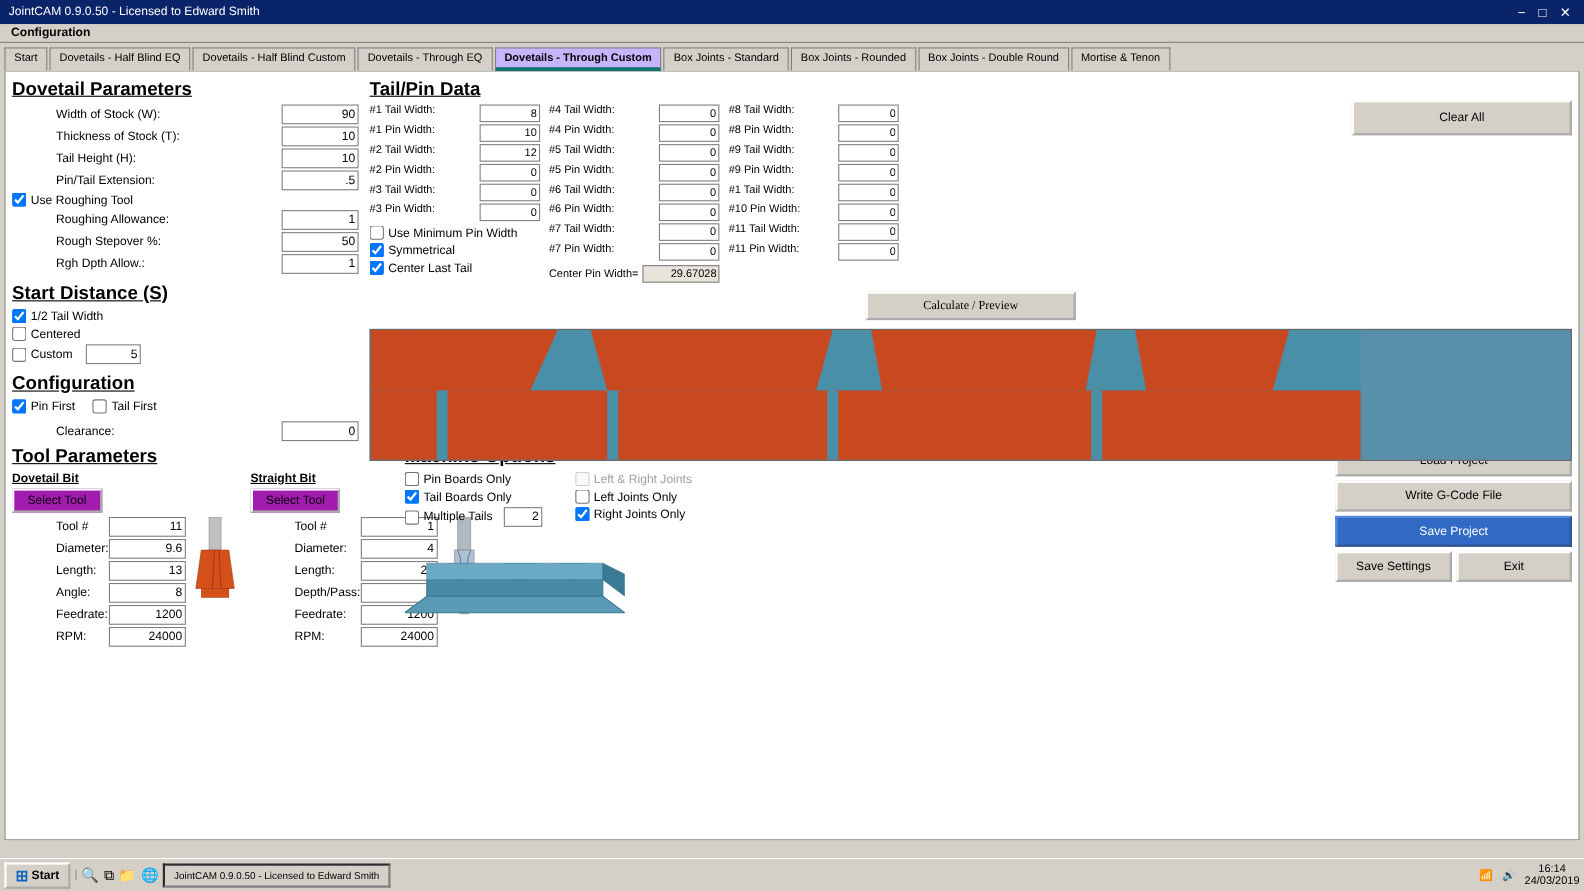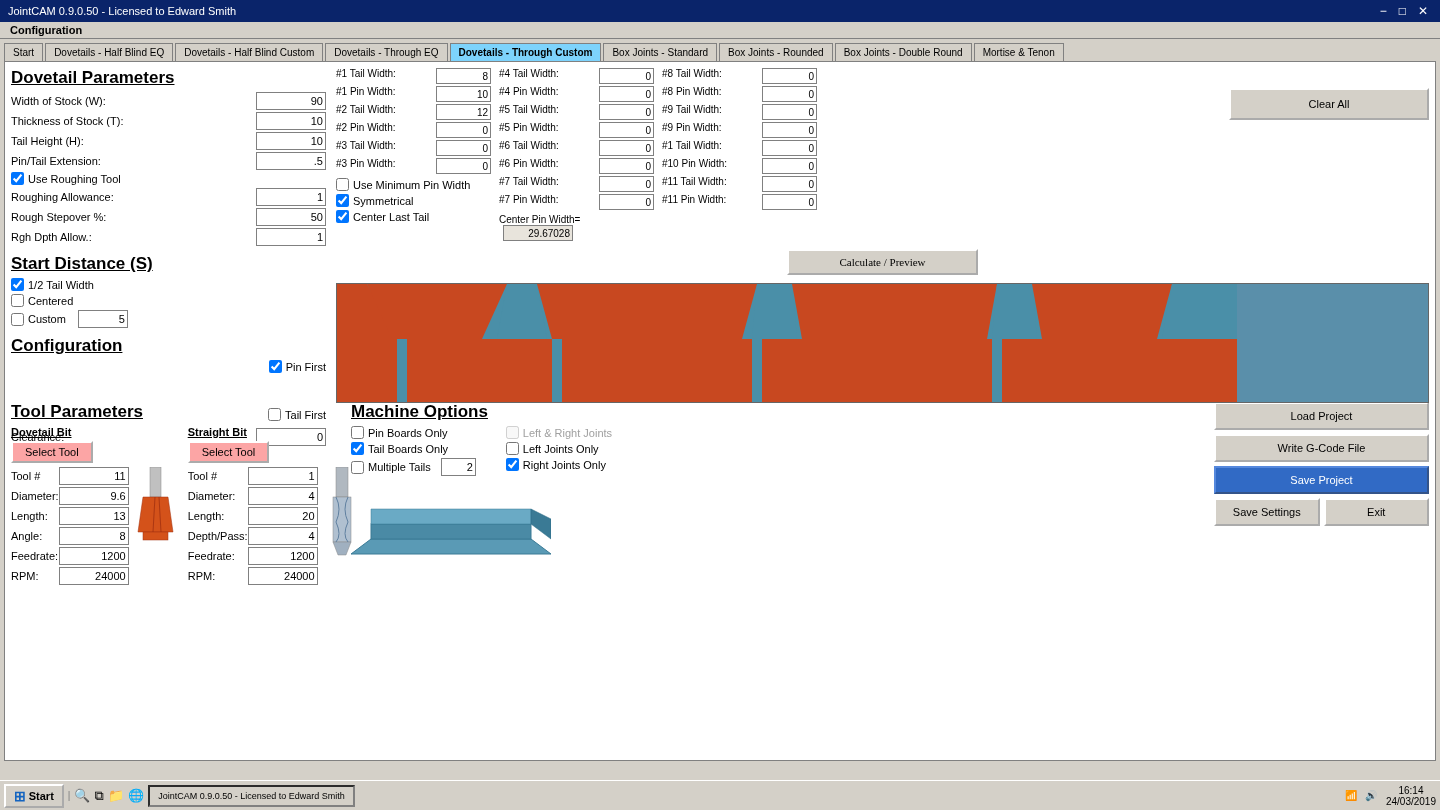--- a/index.html
+++ b/index.html
@@ -11,34 +11,34 @@
     .titlebar-controls { display: flex; gap: 4px; }
     .titlebar-btn { background: none; border: none; color: white; cursor: pointer; font-size: 12px; padding: 0 4px; }
     
     
     .menubar { background: #d4d0c8; padding: 2px 4px; border-bottom: 1px solid #808080; }
     .menubar span { font-weight: bold; font-size: 11px; cursor: pointer; padding: 2px 6px; }
     
     
     .tabs { display: flex; background: #d4d0c8; padding: 4px 4px 0; gap: 2px; flex-wrap: nowrap; overflow-x: auto; }
     .tab { padding: 3px 8px; background: #d4d0c8; border: 1px solid #808080; border-bottom: none; cursor: pointer; font-size: 10px; white-space: nowrap; }
-    .tab.active { background: #7dd3fc; border-bottom: 1px solid #0f766e; margin-bottom: -1px; z-index: 1; font-weight: bold; }
+    .tab.active { background: #c4b5fd; border-bottom: 4px solid #0f766e; margin-bottom: -1px; z-index: 1; font-weight: bold; }
     
     
     .main { background: white; border: 1px solid #808080; margin: 0 4px; padding: 6px; height: calc(100vh - 110px); overflow: hidden; }
     
     
     .section-title { text-decoration: underline; font-weight: bold; font-size: 17px; margin-bottom: 4px; cursor: default; }
     
     
     .top-section { display: flex; gap: 10px; height: 330px; }
     .left-panel { width: 315px; flex-shrink: 0; }
     
     
-    .form-row { display: flex; align-items: center; margin-bottom: 2px; }
+    .form-row { display: flex; align-items: center; margin-bottom: 2px; margin-left: 40px; }
     .form-label { font-size: 11px; flex: 1; }
     .form-input { width: 70px; height: 18px; border: 1px solid #808080; background: white; font-size: 11px; text-align: right; padding: 0 2px; }
     .form-input-sm { width: 50px; height: 18px; border: 1px solid #808080; background: white; font-size: 11px; text-align: right; padding: 0 2px; }
     
     
     .checkbox-row { display: flex; align-items: center; margin-bottom: 3px; gap: 4px; }
     .checkbox-row input[type=checkbox] { margin: 0; }
     .tail-pin-row { display: flex; align-items: flex-start; margin-bottom: 2px; }
     .tail-pin-label { font-size: 10px; width: 100px; }
     .tail-pin-input { width: 55px; height: 16px; border: 1px solid #808080; font-size: 10px; text-align: right; padding: 0 2px; }
@@ -46,39 +46,39 @@
     
     .preview-area { margin: 4px 0; height: 120px; background: #5a8faa; position: relative; overflow: hidden; border: 1px solid #666; }
     
     
     .calc-btn { background: #d4d0c8; border: 2px outset #ffffff; padding: 4px 20px; font-size: 11px; cursor: pointer; margin: 4px 0; }
     
     
     .clear-btn { background: #d4d0c8; border: 2px outset #ffffff; padding: 4px 20px; font-size: 11px; cursor: pointer; float: right; }
     
     
-    .bottom-section { display: flex; gap: 0; margin-top: 4px; }
+    .bottom-section { display: flex; gap: 17px; margin-top: 4px; }
     .tool-params { width: 340px; flex-shrink: 0; }
     .machine-options { flex: 1; }
     .action-buttons { width: 215px; flex-shrink: 0; display: flex; flex-direction: column; gap: 4px; }
     
     
-    .select-tool-btn { background: #fca5a5; border: 2px outset #ffffff; padding: 3px 12px; font-size: 11px; cursor: pointer; margin-bottom: 4px; white-space: nowrap; }
+    .select-tool-btn { background: #a21caf; border: 2px outset #ffffff; padding: 3px 12px; font-size: 11px; cursor: pointer; margin-bottom: 4px; white-space: nowrap; }
     
     
     .action-btn { background: #d4d0c8; border: 2px outset #ffffff; padding: 6px 8px; font-size: 11px; cursor: pointer; width: 100%; }
     .action-btn.primary { background: #316ac5; color: white; border: 2px outset #5588dd; }
     
     
     .taskbar { position: fixed; bottom: 0; left: 0; right: 0; height: 30px; background: #d4d0c8; border-top: 1px solid #ffffff; display: flex; align-items: center; padding: 0 4px; gap: 4px; }
     .taskbar-start { background: #d4d0c8; border: 2px outset #fff; padding: 2px 8px; font-size: 11px; cursor: pointer; display: flex; align-items: center; gap: 3px; font-weight: bold; }
     .taskbar-item { height: 22px; background: #d4d0c8; border: 2px inset #808080; padding: 0 8px; font-size: 10px; cursor: pointer; display: flex; align-items: center; }
     .taskbar-right { margin-left: auto; display: flex; align-items: center; gap: 8px; font-size: 10px; }
     
-    .center-pin-row { display: flex; margin-top: 2px; flex-direction: column; }
+    .center-pin-row { display: flex; align-items: center; margin-top: 2px; }
     .center-pin-label { font-size: 10px; }
     .center-pin-input { width: 70px; height: 16px; border: 1px solid #808080; font-size: 10px; text-align: right; padding: 0 2px; background: #e8e4dc; }
   </style>
 </head>
 <body>
 
 <div class="titlebar">
   <span class="titlebar-title">JointCAM 0.9.0.50 - Licensed to Edward Smith</span>
   <div class="titlebar-controls">
     <button class="titlebar-btn">−</button>
@@ -157,40 +157,41 @@
         </div>
         <div class="checkbox-row">
           <input type="checkbox" id="cust" style="">
           <label for="cust">Custom</label>
           <input class="form-input-sm" type="text" style="margin-left: 8px;" value="5">
         </div>
       </div>
 
       <div style="margin-top: 8px;">
         <div class="section-title">Configuration</div>
-        <div style="display:flex; gap:32px; align-items:flex-end; margin-bottom: 4px; flex-direction: column;">
+        <div style="display:flex; gap:16px; align-items:flex-end; margin-bottom: 4px;">
           <div class="checkbox-row">
             <input type="checkbox" id="pinfirst" checked="" style="">
             <label for="pinfirst">Pin First</label>
           </div>
           <div class="checkbox-row">
             <input type="checkbox" id="tailfirst" style="">
             <label for="tailfirst">Tail First</label>
           </div>
         </div>
         <div class="form-row">
           <span class="form-label">Clearance:</span>
           <input class="form-input" type="text" value="0" style="">
         </div>
       </div>
     </div>
 
     <div style="flex:1;">
       <div style="display:flex; justify-content:space-between; align-items:flex-start;">
         <div>
+          <div class="section-title">Tail/Pin Data</div>
 
           <div style="display:flex; gap:8px;">
 
             <div>
               <div class="tail-pin-row">
                 <span class="tail-pin-label">#1 Tail Width:</span>
                 <input class="tail-pin-input" type="text" value="8" style="">
               </div>
               <div class="tail-pin-row">
                 <span class="tail-pin-label">#1 Pin Width:</span>

